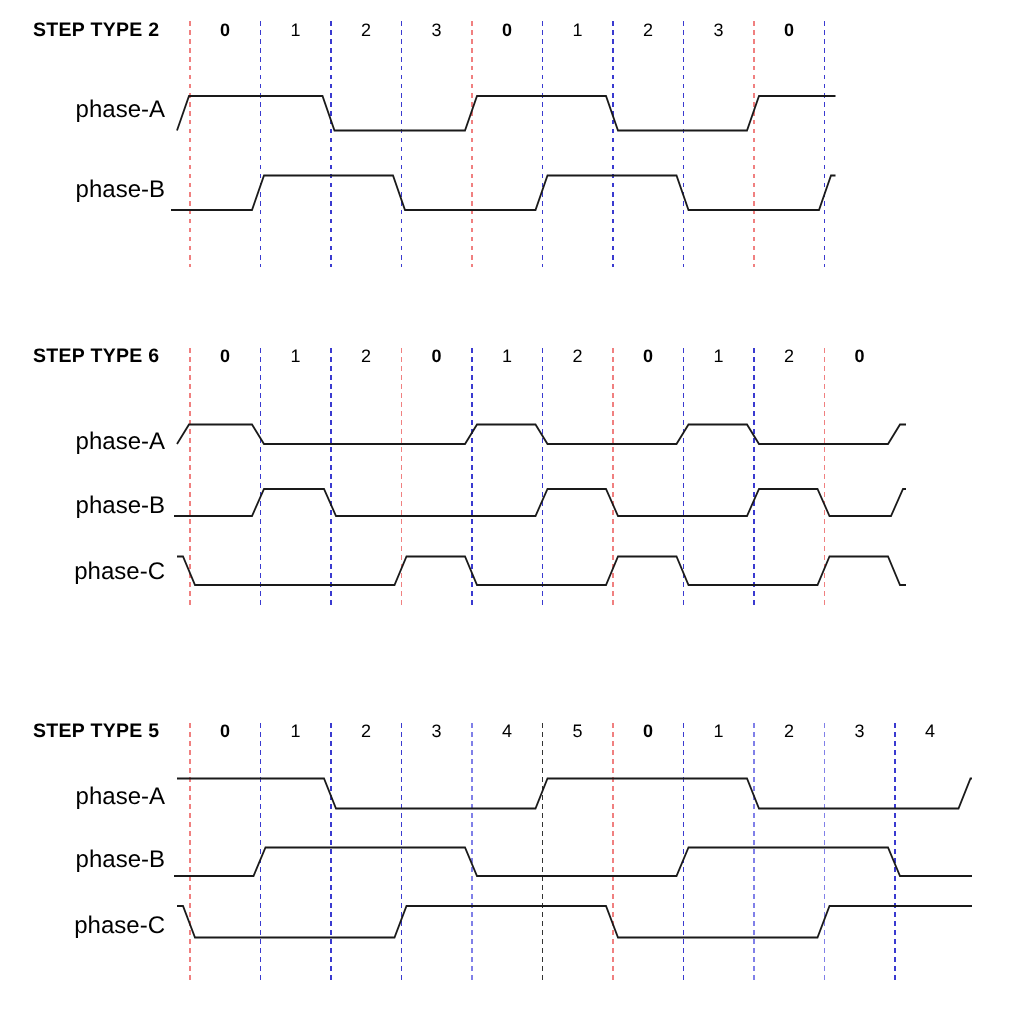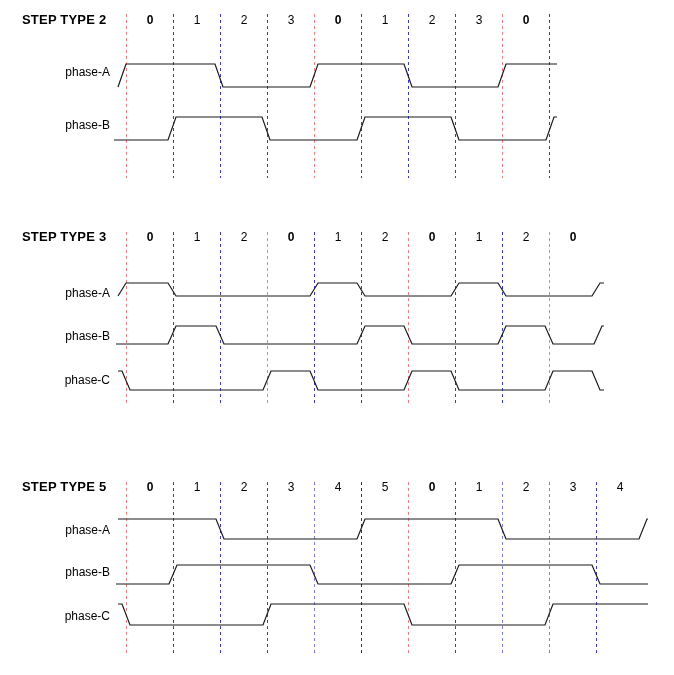--- a/index.html
+++ b/index.html
@@ -23,21 +23,21 @@
   }
   .block-title {
     position: absolute;
     font-size: 13px;
     font-weight: bold;
     letter-spacing: 0.2px;
     white-space: nowrap;
   }
   .signal-label {
     position: absolute;
-    font-size: 12px;
+    font-size: 16px;
     font-weight: normal;
     text-align: right;
     white-space: nowrap;
   }
   .col-label {
     position: absolute;
     font-size: 12px;
     text-align: center;
     white-space: nowrap;
     transform: translateX(-50%);
@@ -114,21 +114,21 @@
     <div class="col-label" style="left: 197px; top: 13px;">1</div>
     <div class="col-label" style="left: 244px; top: 13px;">2</div>
     <div class="col-label" style="left: 291px; top: 13px;">3</div>
     <div class="col-label strong" style="left: 338px; top: 13px;">0</div>
     <div class="col-label" style="left: 385px; top: 13px;">1</div>
     <div class="col-label" style="left: 432px; top: 13px;">2</div>
     <div class="col-label" style="left: 479px; top: 13px;">3</div>
     <div class="col-label strong" style="left: 526px; top: 13px;">0</div>
     <div class="signal-label" style="left: 0px; width: 110px; top: 65px;">phase-A</div>
     <div class="signal-label" style="left: 0px; width: 110px; top: 118px;">phase-B</div>
-    <div class="block-title" style="left: 22px; top: 229px;">STEP TYPE 3</div>
+    <div class="block-title" style="left: 22px; top: 229px;">STEP TYPE 6</div>
     <div class="col-label strong" style="left: 150px; top: 230px;">0</div>
     <div class="col-label" style="left: 197px; top: 230px;">1</div>
     <div class="col-label" style="left: 244px; top: 230px;">2</div>
     <div class="col-label strong" style="left: 291px; top: 230px;">0</div>
     <div class="col-label" style="left: 338px; top: 230px;">1</div>
     <div class="col-label" style="left: 385px; top: 230px;">2</div>
     <div class="col-label strong" style="left: 432px; top: 230px;">0</div>
     <div class="col-label" style="left: 479px; top: 230px;">1</div>
     <div class="col-label" style="left: 526px; top: 230px;">2</div>
     <div class="col-label strong" style="left: 573px; top: 230px;">0</div>

